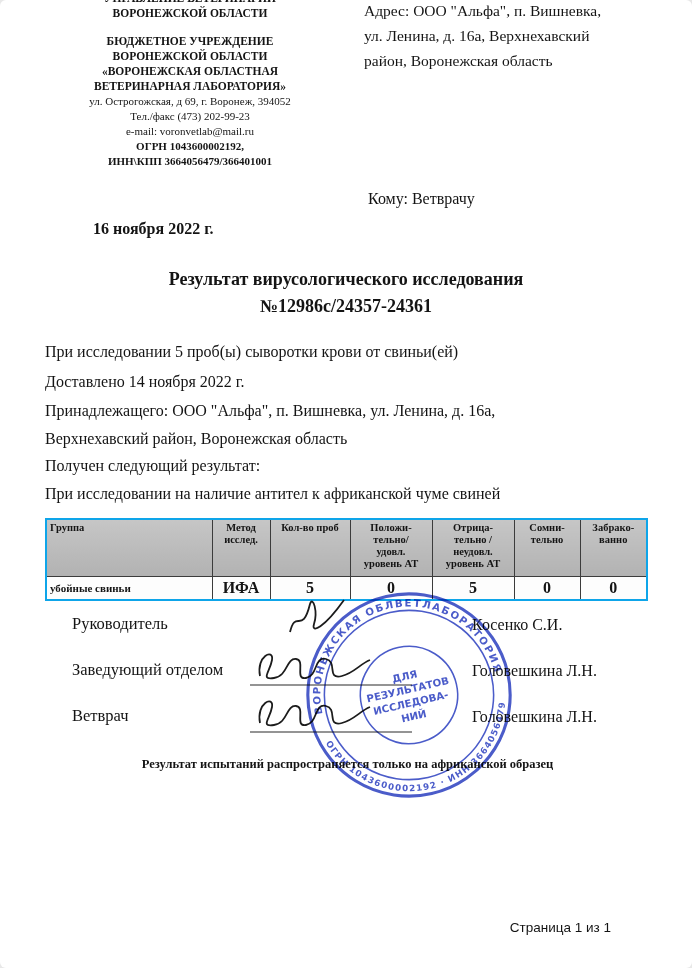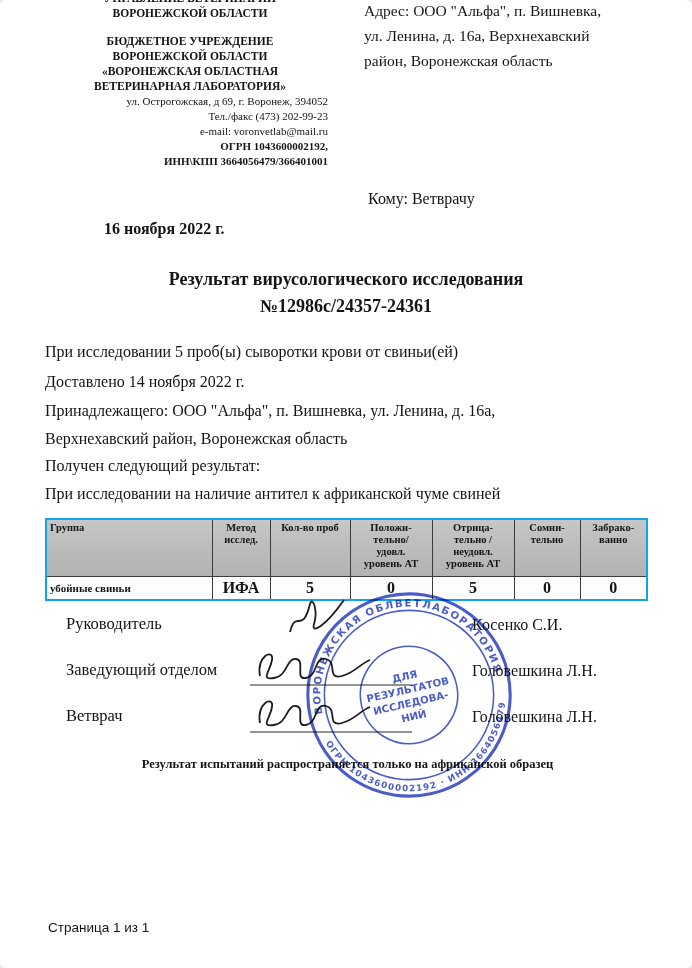--- a/index.html
+++ b/index.html
@@ -16,30 +16,30 @@
   .abs{position:absolute;}
   .preline{white-space:pre-line;}
 
   
   .org-block{
     left:52px;top:-9px;width:276px;
     text-align:center;font-size:11.5px;line-height:15px;
   }
   .org-block .b{font-weight:bold;}
   .org-block .gap{margin-top:13px;}
-  .org-block .contact{font-size:11px;text-align:right;}
+  .org-block .contact{font-size:11px;}
 
   
   .recipient-address{
     left:364px;top:-2px;width:292px;
     font-size:15.5px;line-height:25px;
   }
   .kome{left:368px;top:190px;font-size:16px;}
 
-  .doc-date{left:104px;top:220px;font-size:16px;font-weight:bold;}
+  .doc-date{left:93px;top:220px;font-size:16px;font-weight:bold;}
 
   .doc-title{
     left:0;top:266px;width:692px;text-align:center;
     font-weight:bold;font-size:18px;line-height:27px;
   }
 
   .body-line{left:45px;width:612px;font-size:16px;line-height:28px;}
 
   
   .result-table{
@@ -58,33 +58,33 @@
     vertical-align:top;text-align:center;height:52px;
   }
   .result-table th:first-child{text-align:left;}
   .result-table td{
     font-size:16px;font-weight:bold;text-align:center;height:18px;
     background:#fdfdfd;
   }
   .result-table td:first-child{text-align:left;font-size:11px;}
 
   
-  .sig-role{left:66px;font-size:16.5px;}
+  .sig-role{left:72px;font-size:16.5px;}
   .sig-name{left:466px;font-size:16px;margin-left:6px;}
   .sig-scribble{stroke:#1c1c1c;stroke-width:1.8;fill:none;}
   .sig-underline{stroke:#2a2a2a;stroke-width:1.2;}
 
   .footnote{
     left:90px;top:757px;width:515px;text-align:center;
     font-size:12.5px;font-weight:bold;
   }
 
   .page-footer{
-    left:0;top:920px;width:611px;text-align:left;
-    font-family:"Liberation Sans", sans-serif;font-size:13.5px;padding-left:48px;
+    left:0;top:920px;width:611px;text-align:right;
+    font-family:"Liberation Sans", sans-serif;font-size:13.5px;
   }
 
   
   .stamp{
     left:302px;top:588px;width:214px;height:214px;
     transform:rotate(-13deg);
     color:var(--stamp-color,#2b3fc0);
     opacity:.85;
     mix-blend-mode:multiply;
     z-index:6;

